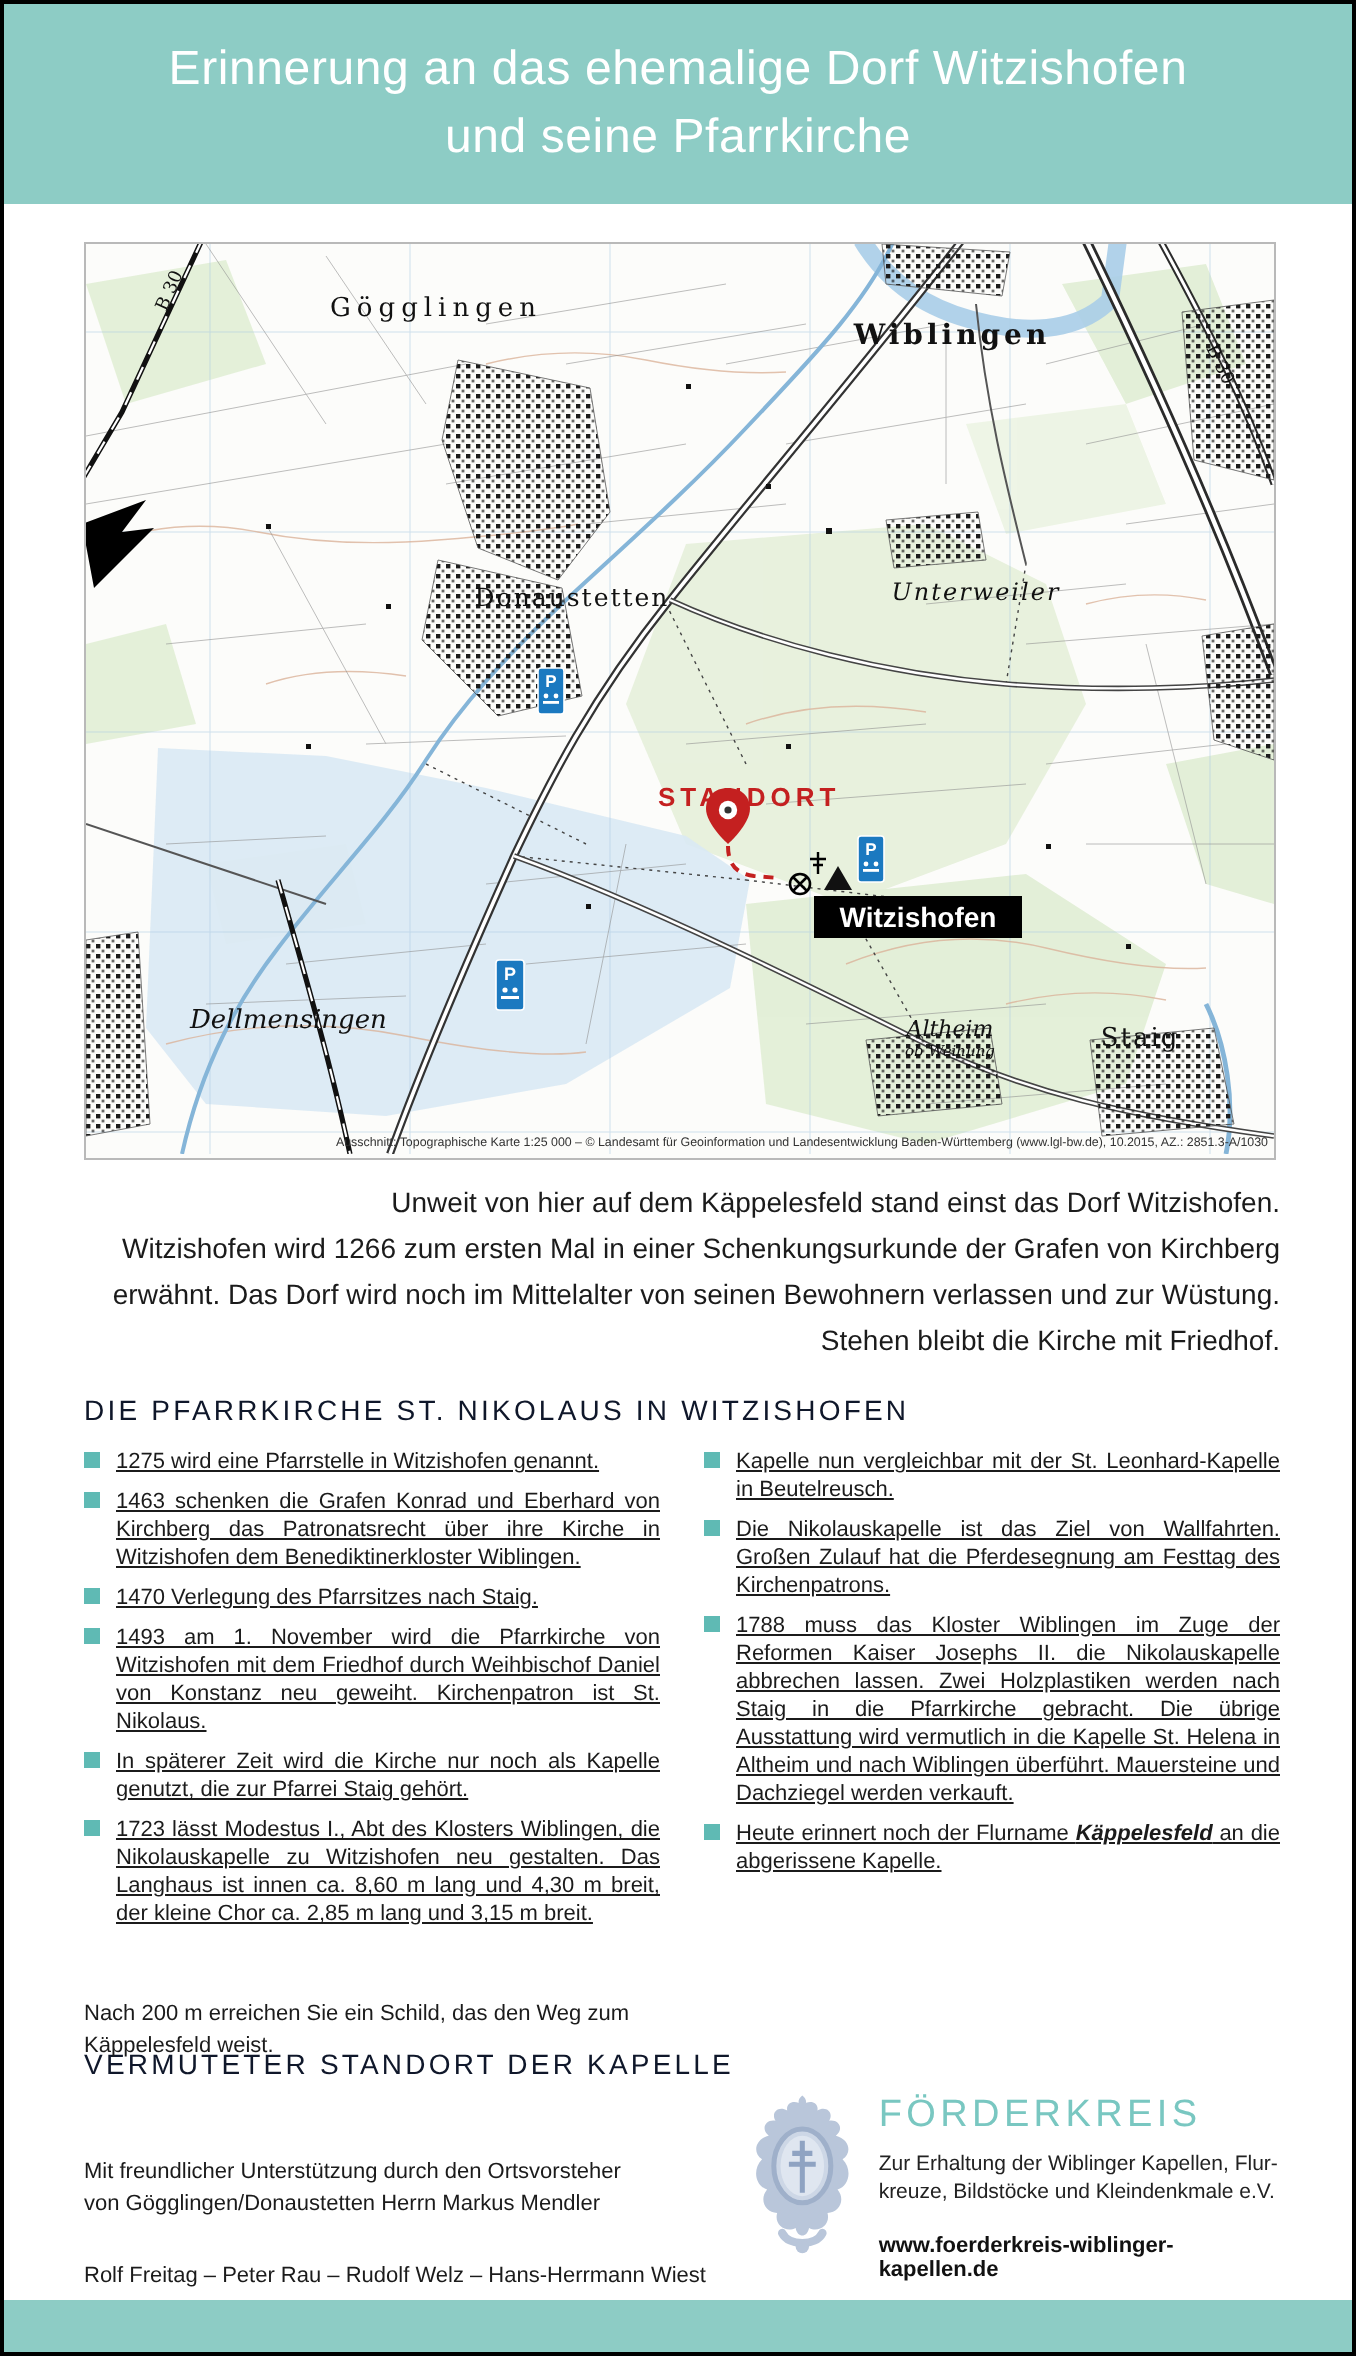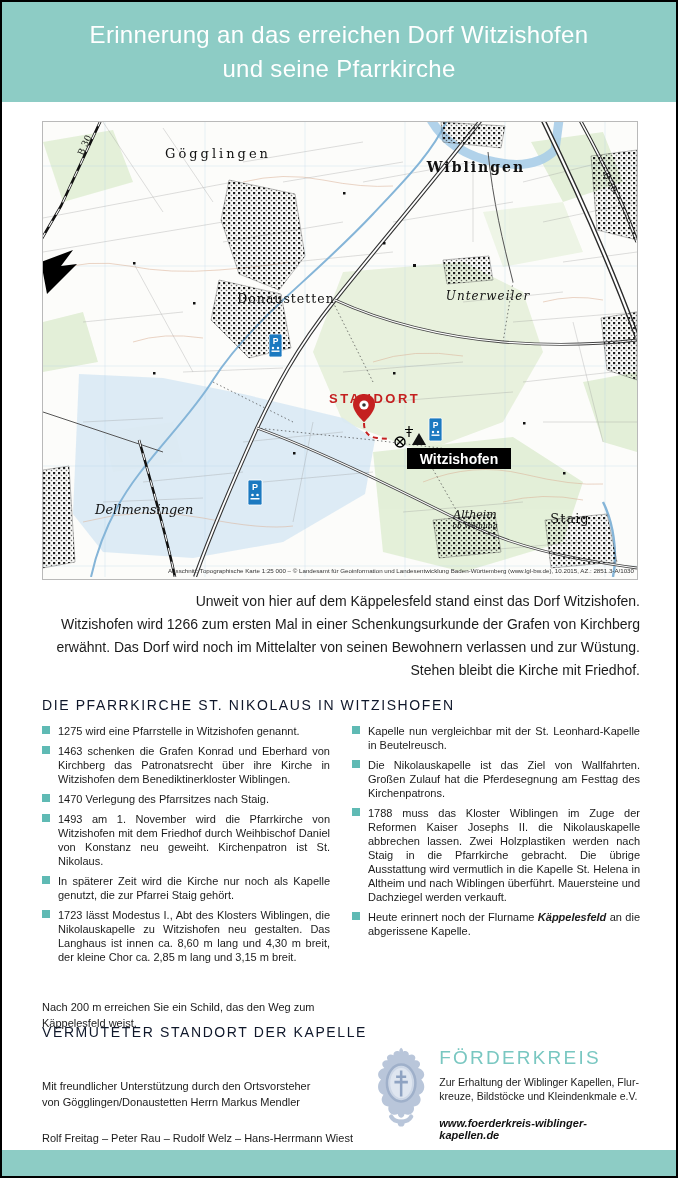--- a/index.html
+++ b/index.html
@@ -20,45 +20,45 @@
   .map-wrap svg{display:block;}
   
   .intro{position:absolute; left:40px; right:36px; top:588px; font-size:14px; line-height:23px;text-align:right;}
   
   .teal-head{color:#0f172a; font-weight:400; font-size:14px; letter-spacing:1.6px;}
   .sec1-head{position:absolute; left:40px; top:695px;}
   .sec2-head{position:absolute; left:40px; top:1022px;}
   
   .cols{position:absolute; left:40px; right:36px; top:722px; display:flex; gap:22px;}
   .col{flex:1; min-width:0;}
-  .item{display:flex; gap:8px; margin-bottom:6px; font-size:11px; line-height:14px; text-align:justify;}
+  .item{display:flex; gap:8px; margin-bottom:6px; font-size:11px; line-height:14px; text-align:justify;text-decoration:underline;}
   .sq{flex:0 0 8px; width:8px; height:8px; background:#5FBAB4; margin-top:2px;}
   .em{font-weight:bold; font-style:italic;}
   
   .sec2-text{position:absolute; left:40px; top:997px; width:320px; font-size:11px; line-height:16px;}
   
   .support{position:absolute; left:40px; top:1076px; font-size:11px; line-height:16px;}
   .names{position:absolute; left:40px; top:1130px; font-size:11px;}
   .org{position:absolute; left:374px; top:1032px; width:264px; display:flex; gap:13px; align-items:center;}
   .org-text{padding-top:13px;}
   .org-name{color:#79C7C1; font-size:19px; letter-spacing:2.2px;}
   .org-desc{margin-top:6px; font-size:10.5px; line-height:14px; color:#222;}
-  .org-url{margin-top:14px; font-size:11px; font-weight:bold; color:#111;font-style:italic;}
+  .org-url{margin-top:14px; font-size:11px; font-weight:bold; color:#111;}
   .band{position:absolute; left:0; right:0; bottom:0; height:26px; background:#8DCCC5;}
   
   .mp-serif{font-family:"DejaVu Serif", serif; fill:#111;}
   .mp-sans{font-family:"Liberation Sans", sans-serif;}
 </style>
 </head>
 <body>
 
 <div class="page">
 
   <div class="header">
-    <div class="t">Erinnerung an das erreichen Dorf Witzishofen</div>
+    <div class="t">Erinnerung an das ehemalige Dorf Witzishofen</div>
     <div class="t">und seine Pfarrkirche</div>
   </div>
 
   <div class="map-wrap">
     <svg width="594" height="455" viewBox="0 0 594 455">
       <defs>
         <pattern id="town" patternUnits="userSpaceOnUse" width="5" height="5">
           <rect x="0" y="0" width="2.2" height="2.2" fill="#1c1c1c"></rect>
           <rect x="2.8" y="2.8" width="1.4" height="1.4" fill="#1c1c1c" opacity="0.65"></rect>
         </pattern>

